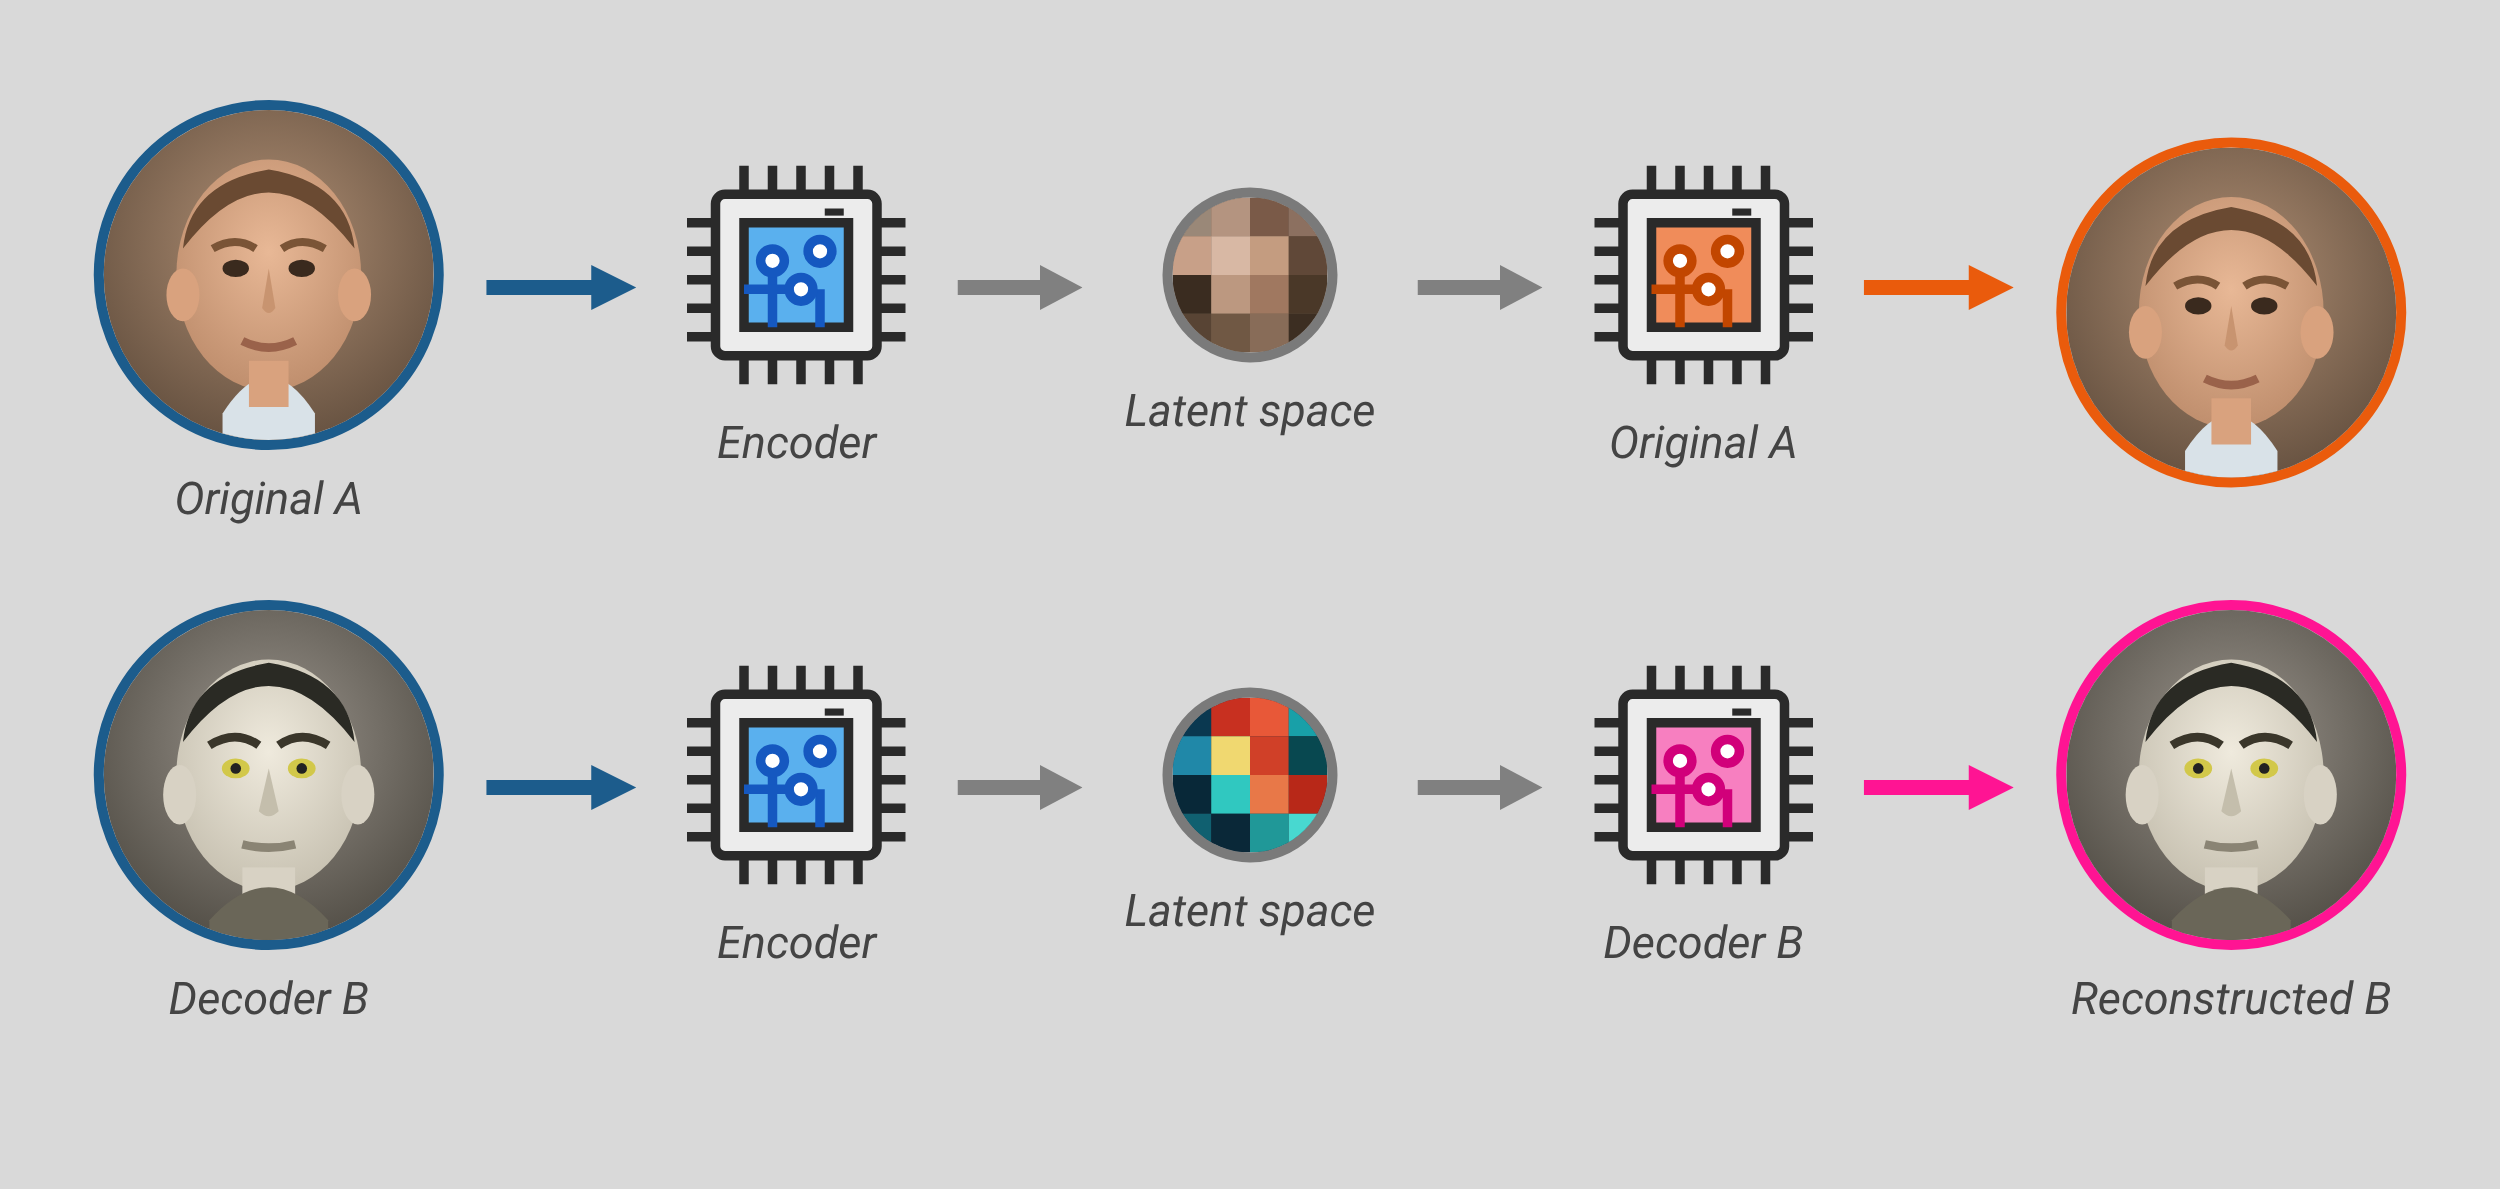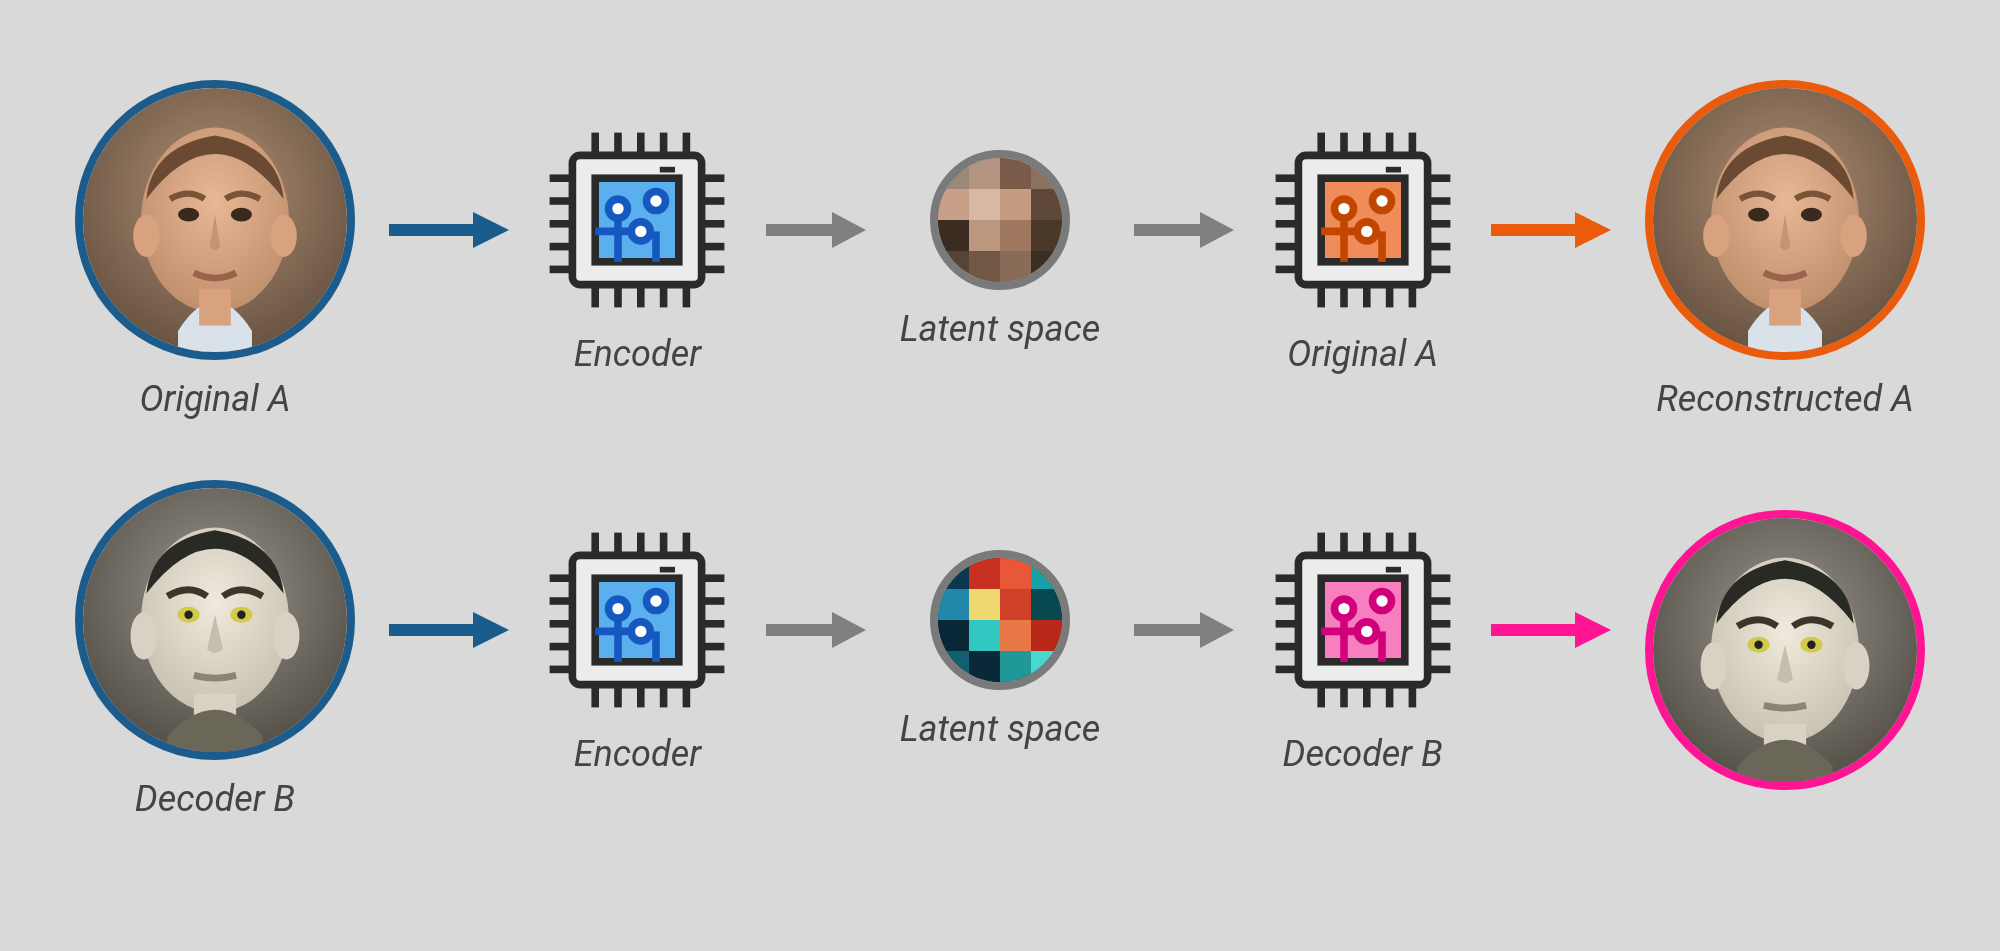--- a/index.html
+++ b/index.html
@@ -241,21 +241,20 @@
           <ellipse cx="40" cy="48" rx="4" ry="2.6" fill="#3a2a1e"></ellipse>
           <ellipse cx="60" cy="48" rx="4" ry="2.6" fill="#3a2a1e"></ellipse>
           <path d="M33 42 Q40 38 46 42" stroke="#7a5436" stroke-width="2.4" fill="none"></path>
           <path d="M54 42 Q60 38 67 42" stroke="#7a5436" stroke-width="2.4" fill="none"></path>
           <path d="M50 48 L48 60 Q50 63 52 60 Z" fill="#c89470"></path>
           <path d="M42 70 Q50 74 58 70" stroke="#9a624a" stroke-width="2.6" fill="none"></path>
           <ellipse cx="24" cy="56" rx="5" ry="8" fill="#d9a27e"></ellipse>
           <ellipse cx="76" cy="56" rx="5" ry="8" fill="#d9a27e"></ellipse>
         </svg>
       </div>
-      <div class="label">Reconstructed A</div>
     </div>
   </div>
 
   <div class="row">
 
     <div class="cell">
       <div class="portrait">
 
         <svg viewBox="0 0 100 100" preserveAspectRatio="xMidYMid slice">
           <defs>
@@ -436,16 +435,17 @@
           <circle cx="40" cy="48" r="1.6" fill="#222"></circle>
             <circle cx="60" cy="48" r="1.6" fill="#222"></circle>
           <path d="M32 41 Q40 36 47 41" stroke="#3a362a" stroke-width="2.6" fill="none"></path>
           <path d="M53 41 Q60 36 68 41" stroke="#3a362a" stroke-width="2.6" fill="none"></path>
           <path d="M50 48 L47 61 Q50 64 53 61 Z" fill="#c4beac"></path>
           <path d="M42 71 Q50 73 58 71" stroke="#8a8474" stroke-width="2.6" fill="none"></path>
           <ellipse cx="23" cy="56" rx="5" ry="9" fill="#d8d2c4"></ellipse>
           <ellipse cx="77" cy="56" rx="5" ry="9" fill="#d8d2c4"></ellipse>
         </svg>
       </div>
+      <div class="label">Reconstructed B</div>
     </div>
   </div>
 
 </div>
 
 </body></html>

